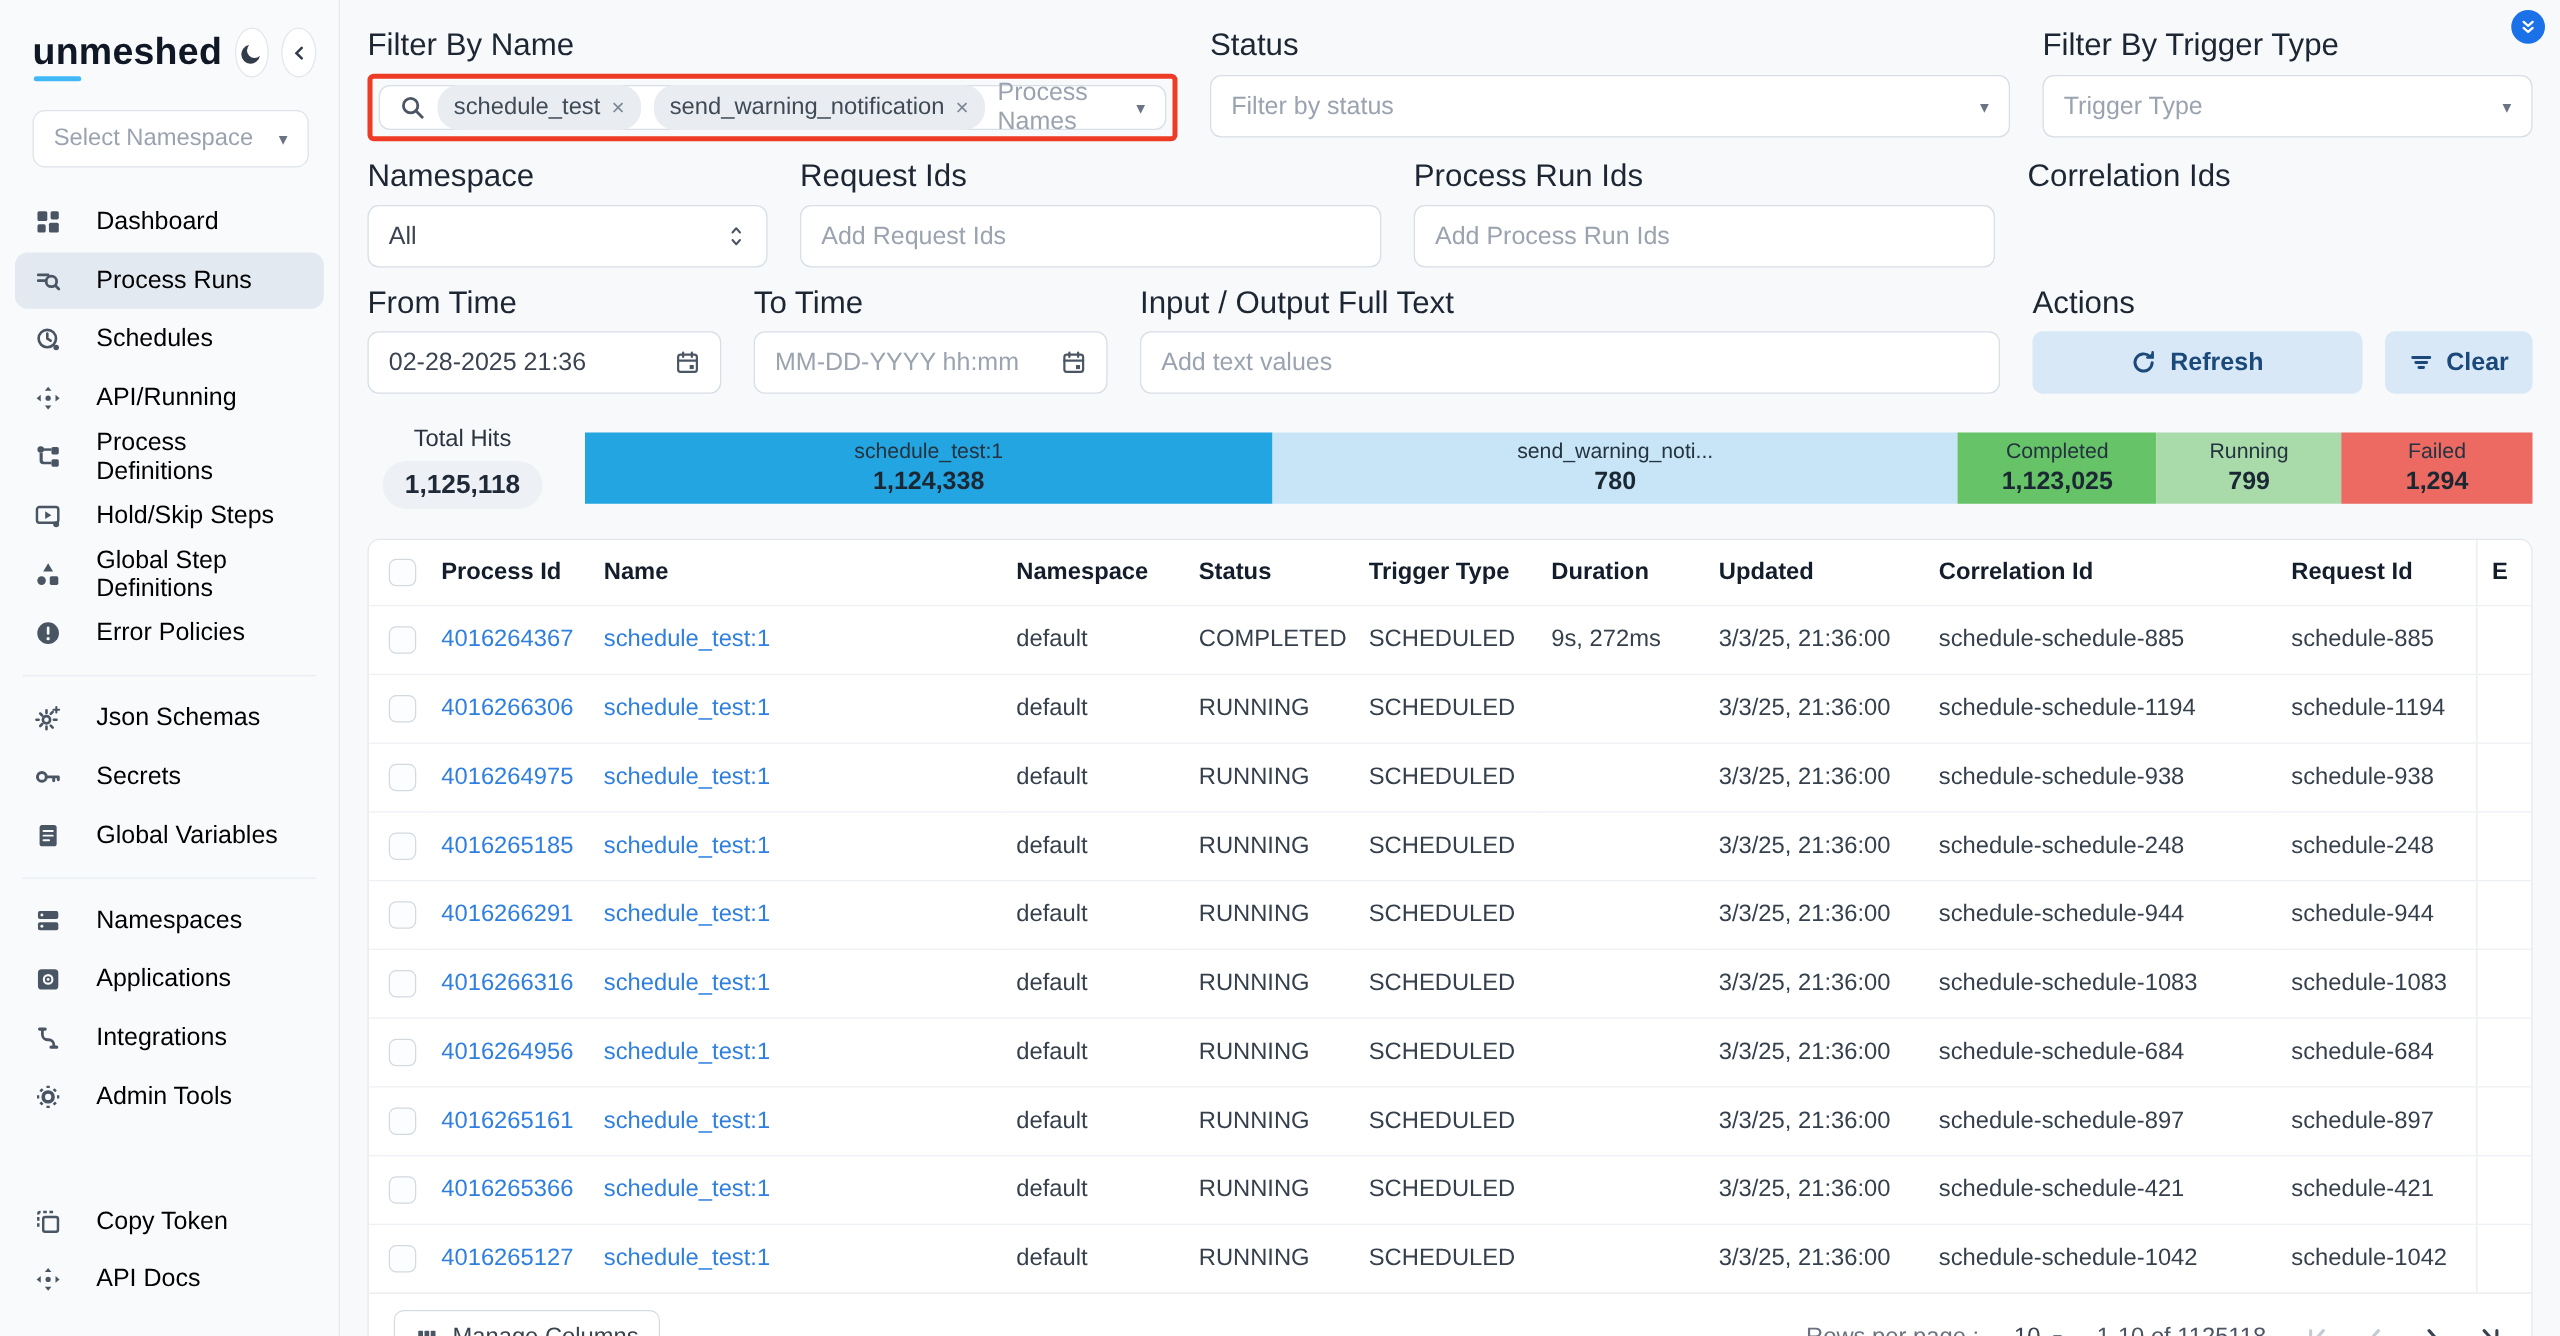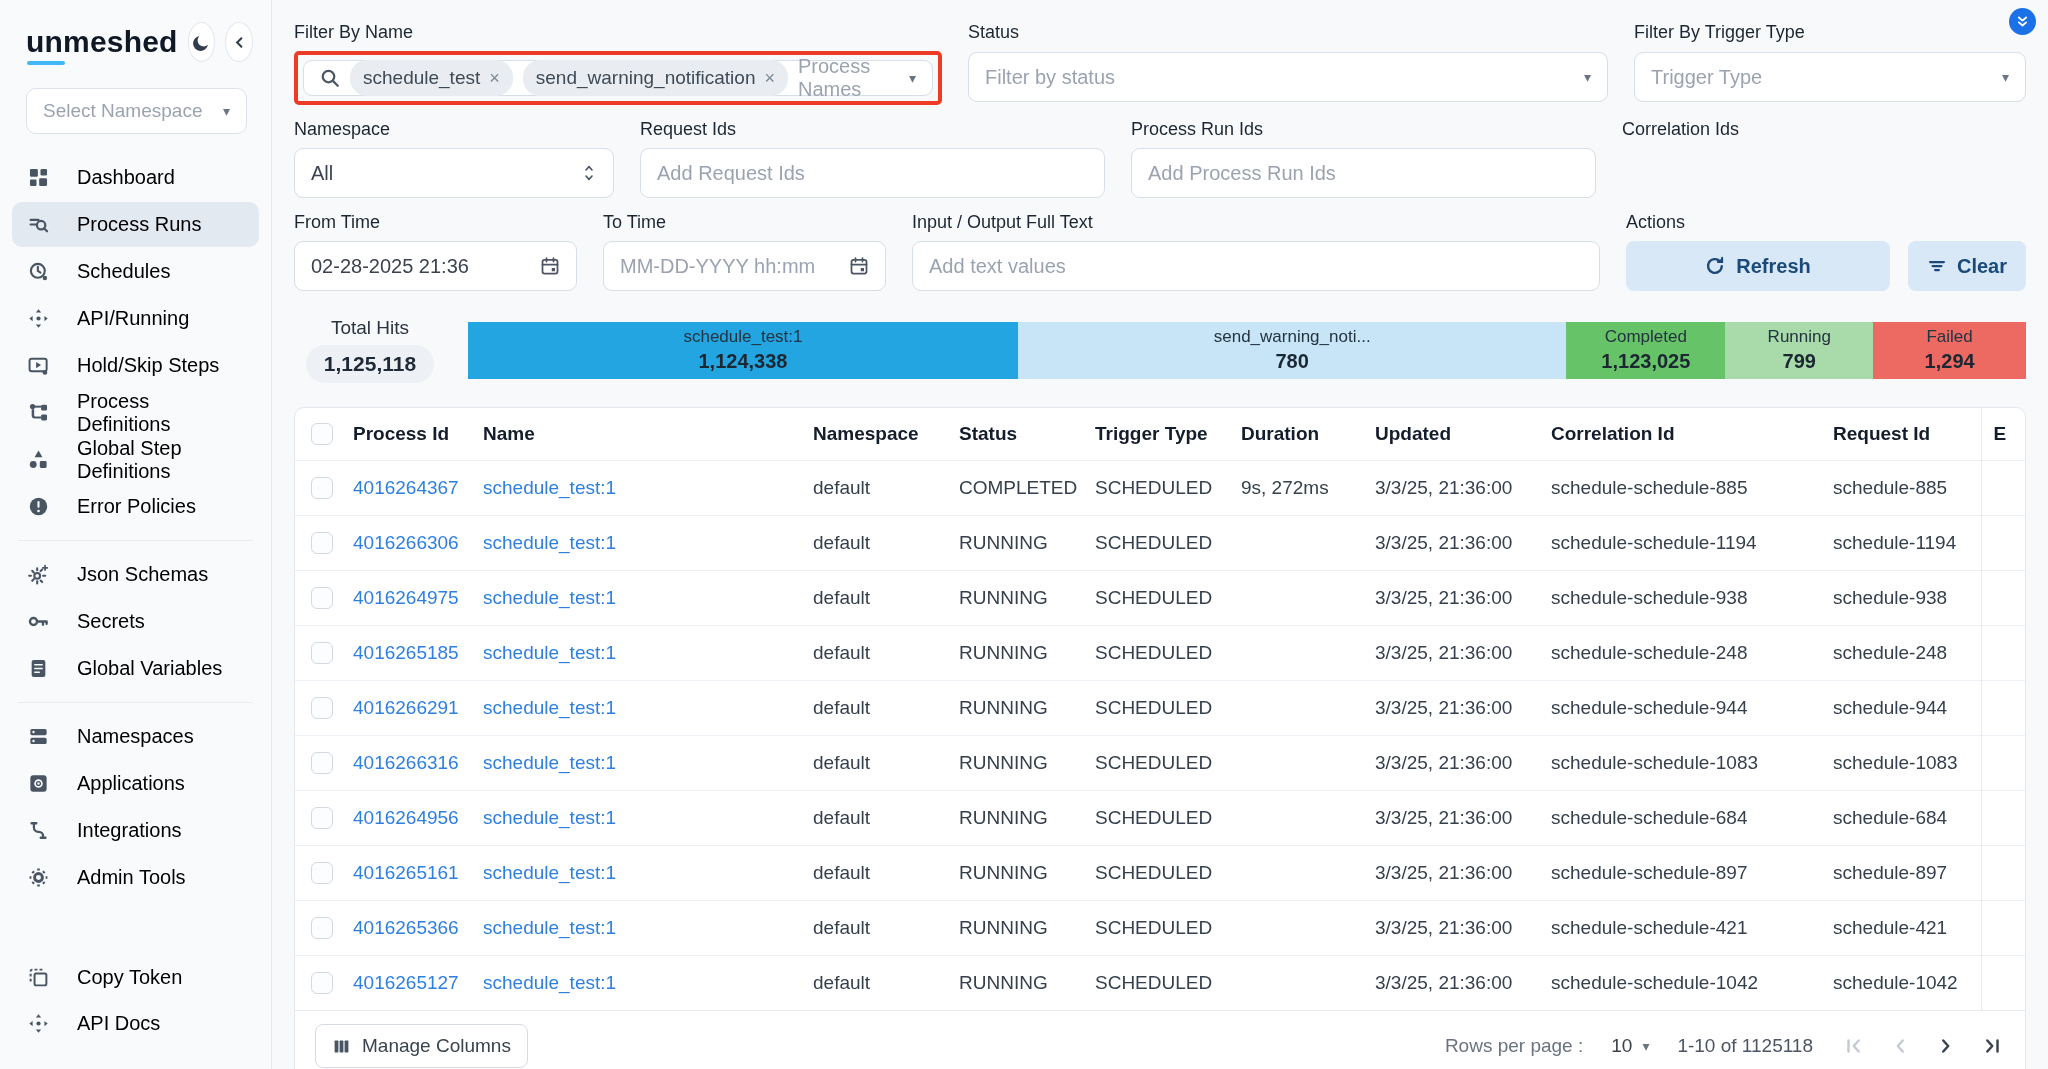--- a/index.html
+++ b/index.html
@@ -33,21 +33,21 @@
   
   .main { position:relative; flex:1; padding:22px 22px 0 22px; }
   .badge { position:absolute; top:8px; right:12px; width:27px; height:27px; border-radius:50%;
            background:#1b72e8; display:flex; align-items:center; justify-content:center; cursor:pointer; }
   .badge svg { width:17px; height:17px; color:#fff; }
 
   .fgrid { display:grid; gap:0 26px; }
   .row1 { grid-template-columns:648px 640px 1fr; }
   .row2 { grid-template-columns:320px 465px 465px 1fr; margin-top:14px; }
   .row3 { grid-template-columns:283px 283px 1fr 400px; margin-top:14px; }
-  .field-label { font-size:18px; color:#1d2633; margin-bottom:8px; display:block; }
+  .field-label { font-size:25px; color:#1d2633; margin-bottom:8px; display:block; }
   .ctrl { display:flex; align-items:center; gap:10px; background:#fff; border:1px solid #d8dee6; border-radius:9px;
           height:50px; padding:0 16px; font-size:20px; color:#3c4350; }
   .row1 .plain-field .ctrl { margin-top:9px; }
   .ph { color:#9ba3b0; }
   .ctrl .caret { margin-left:auto; }
   .hl-box { border:4px solid #ee3b25; border-radius:5px; padding:5px; }
   .name-ctrl { height:36px; border-radius:9px; }
   .chips { display:flex; align-items:center; gap:10px; }
   .chip { display:flex; align-items:center; gap:9px; background:#e9edf1; border-radius:17px; padding:7px 13px;
           font-size:19px; color:#3f4a57; white-space:nowrap; cursor:default; }
@@ -293,29 +293,29 @@
           <span class="nav-label">Schedules</span>
         </div>
         <div class="nav-item">
           <svg class="nav-ico">
             <use href="#i-api-webhooks" xlink:href="#i-api-webhooks"></use>
           </svg>
           <span class="nav-label">API/Running</span>
         </div>
         <div class="nav-item">
           <svg class="nav-ico">
+            <use href="#i-process-definitions" xlink:href="#i-process-definitions"></use>
+          </svg>
+          <span class="nav-label">Process Definitions</span>
+        </div>
+        <div class="nav-item">
+          <svg class="nav-ico">
             <use href="#i-hold-skip-steps" xlink:href="#i-hold-skip-steps"></use>
           </svg>
           <span class="nav-label">Hold/Skip Steps</span>
-        </div>
-        <div class="nav-item">
-          <svg class="nav-ico">
-            <use href="#i-process-definitions" xlink:href="#i-process-definitions"></use>
-          </svg>
-          <span class="nav-label">Process Definitions</span>
         </div>
         <div class="nav-item">
           <svg class="nav-ico">
             <use href="#i-global-step-definitions" xlink:href="#i-global-step-definitions"></use>
           </svg>
           <span class="nav-label">Global Step Definitions</span>
         </div>
         <div class="nav-item">
           <svg class="nav-ico">
             <use href="#i-error-policies" xlink:href="#i-error-policies"></use>

